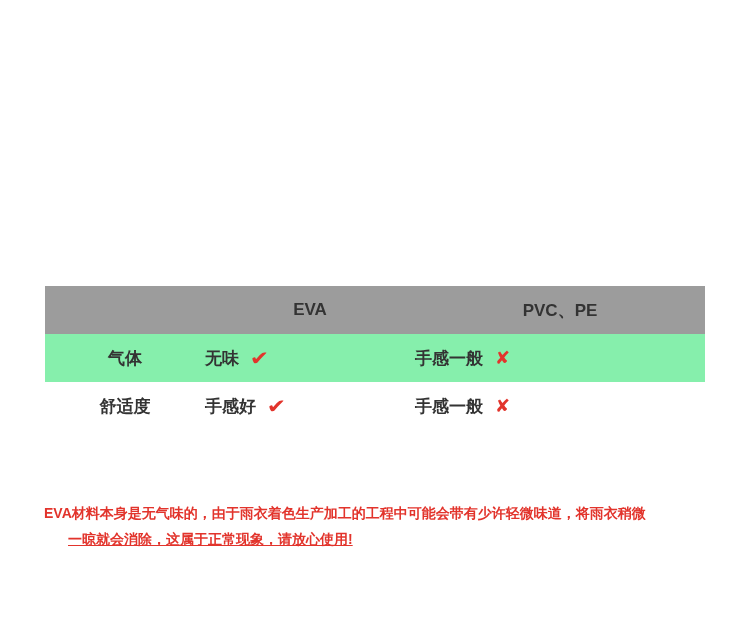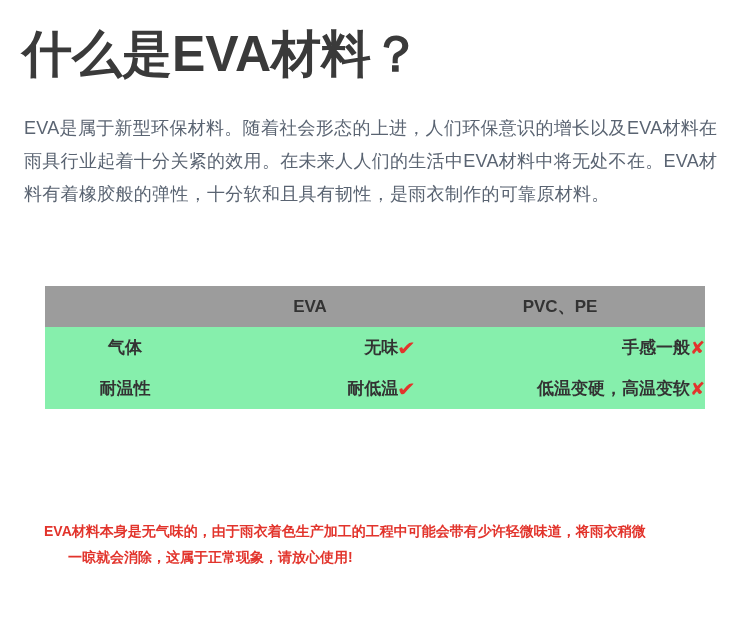--- a/index.html
+++ b/index.html
@@ -49,21 +49,21 @@
     width: 660px;
   }
   table.cmp {
     border-collapse: collapse;
     width: 660px;
     table-layout: fixed;
   }
   table.cmp td, table.cmp th {
     padding: 0;
     margin: 0;
-    height: 41px;
+    height: 48px;
     vertical-align: middle;
     text-align: center;
     font-size: 17px;
     color: #333333;
     font-weight: bold;
   }
   .hdr td {
     background: #9c9c9c;
     color: #ffffff;
     font-size: 19px;
@@ -71,60 +71,58 @@
     height: 42px;
   }
   .row-odd td { background: #86efac; }
   .row-even td { background: #ffffff; }
   .col-label { width: 160px; }
   .col-eva   { width: 210px; }
   .col-pvc   { width: 290px; }
   .cellflex {
     display: flex;
     align-items: center;
-    justify-content: flex-end;
-    gap: 0;
+    justify-content: flex-start;
+    gap: 12px;
     height: 100%;
   }
   .mark-check {
     color: #e2342c;
     font-size: 20px;
     font-weight: bold;
     line-height: 1;
     display: inline-block;
     transform: scaleX(1.15);
   }
   .mark-x {
     color: #e2342c;
     font-size: 18px;
     font-weight: bold;
     line-height: 1;
     display: inline-block;
   }
   .note {
     position: absolute;
     left: 44px;
-    top: 518px;
+    top: 500px;
     width: 668px;
     font-size: 14px;
     line-height: 26px;
     color: #e2342c;
     font-weight: bold;
     text-align: left;
   }
-  .note .line2 { display: block; padding-left: 24px; }
+  .note .line2 { display: block; padding-left: 24px; text-decoration: underline; }
 </style>
 </head>
 <body>
 
 <div class="page">
 
-  <div class="title">什么是EVA材料？</div>
 
-  <div class="intro">EVA是属于新型环保材料。随着社会形态的上进，人们环保意识的增长以及EVA材料在雨具行业起着十分关紧的效用。在未来人人们的生活中EVA材料中将无处不在。EVA材料有着橡胶般的弹性，十分软和且具有韧性，是雨衣制作的可靠原材料。</div>
 
   <div class="table-wrap">
     <table class="cmp">
       <tbody>
           <tr class="hdr">
         <td class="col-label"></td>
         <td class="col-eva">EVA</td>
         <td class="col-pvc">PVC、PE</td>
       </tr>
 
@@ -137,36 +135,36 @@
           </div>
         </td>
         <td class="col-pvc">
           <div class="cellflex">
             <span>手感一般</span>
             <span class="mark-x">✘</span>
           </div>
         </td>
       </tr>
 
-
-      <tr class="row-odd">
-        <td class="col-label">耐温性</td>
+      <tr class="row-even">
+        <td class="col-label">舒适度</td>
         <td class="col-eva">
           <div class="cellflex">
-            <span>耐低温</span>
+            <span>手感好</span>
             <span class="mark-check">✔</span>
           </div>
         </td>
         <td class="col-pvc">
           <div class="cellflex">
-            <span>低温变硬，高温变软</span>
+            <span>手感一般</span>
             <span class="mark-x">✘</span>
           </div>
         </td>
       </tr>
+
 
     </tbody>
       </table>
   </div>
 
   <div class="note">
     <span>EVA材料本身是无气味的，由于雨衣着色生产加工的工程中可能会带有少许轻微味道，将雨衣稍微</span>
     <span class="line2">一晾就会消除，这属于正常现象，请放心使用!</span>
   </div>
 

